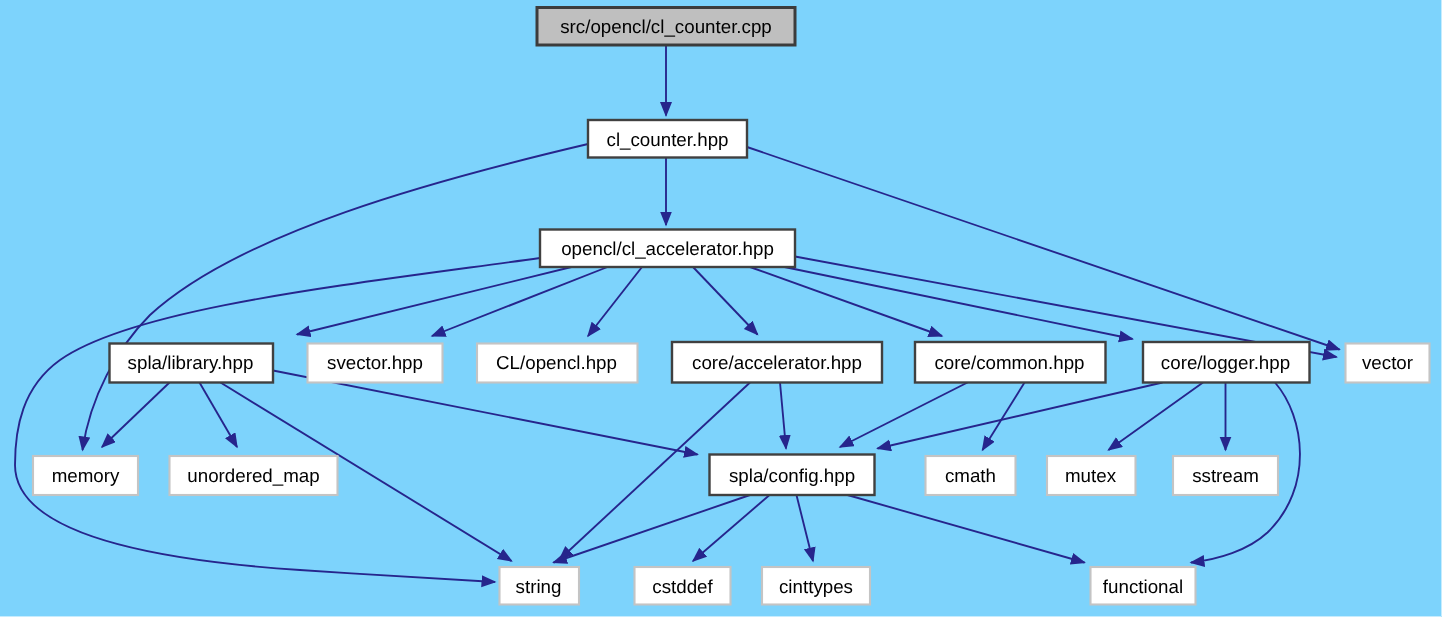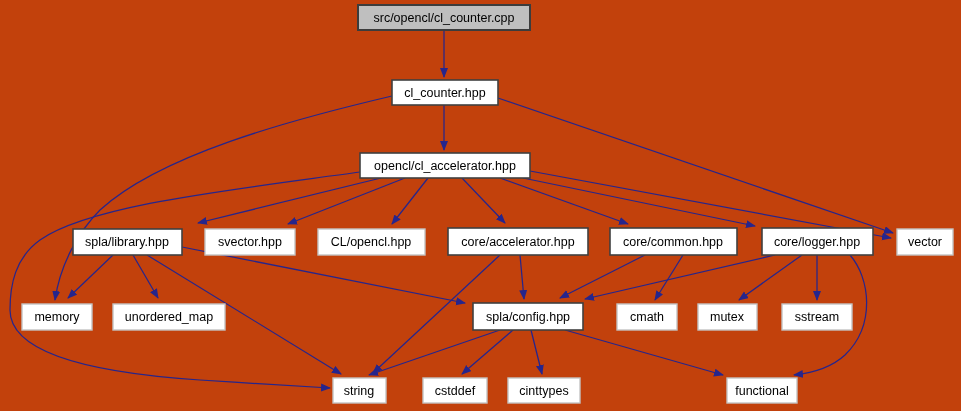--- a/index.html
+++ b/index.html
@@ -1,16 +1,16 @@
 <!DOCTYPE html>
 <html><head>
 <meta charset="utf-8">
 <style>
   html,body{margin:0;padding:0;background:#ffffff;}
-  .stage{position:relative;width:961px;height:411px;background:#c2410c;overflow:hidden;
+  .stage{position:relative;width:961px;height:411px;background:#7dd3fc;overflow:hidden;
          font-family:"Liberation Sans", sans-serif;}
   svg{display:block;}
   .node-box{fill:#ffffff;}
   .node-main .node-box{fill:#bfbfbf;stroke:#3c3c3c;stroke-width:2;}
   .node-internal .node-box{stroke:#404040;stroke-width:1.6;}
   .node-external .node-box{stroke:#c4c4c4;stroke-width:1.4;}
   .node-label{fill:#000000;font-size:12.5px;text-anchor:middle;}
   .edge{fill:none;stroke:#26258c;stroke-width:1.25;}
 </style>
 </head>

